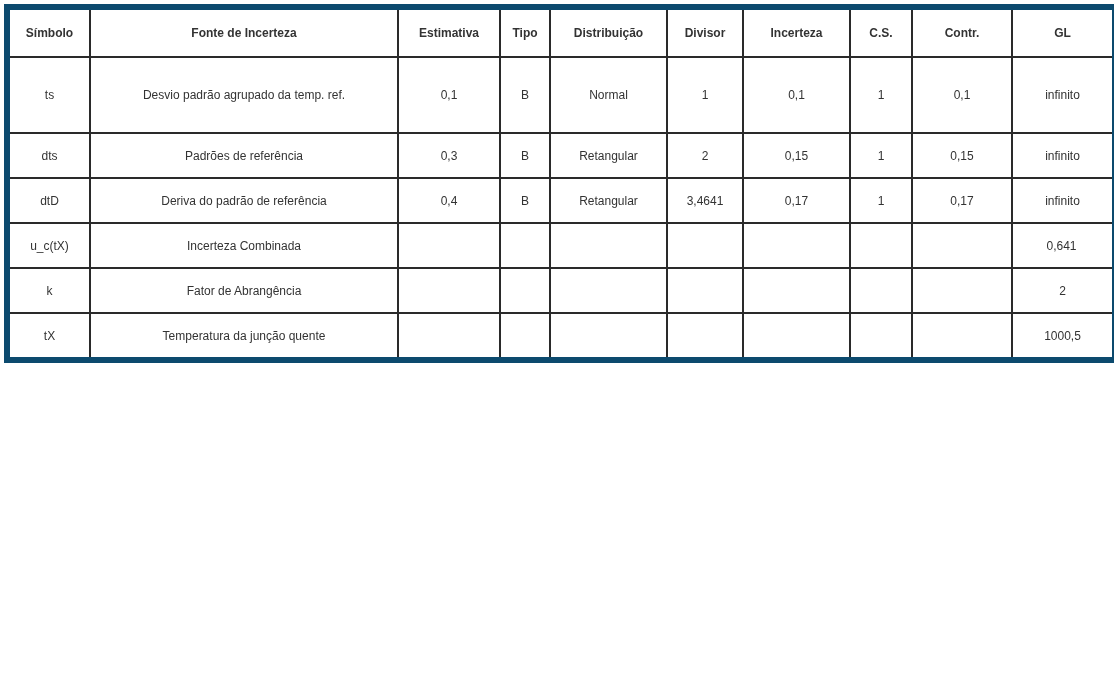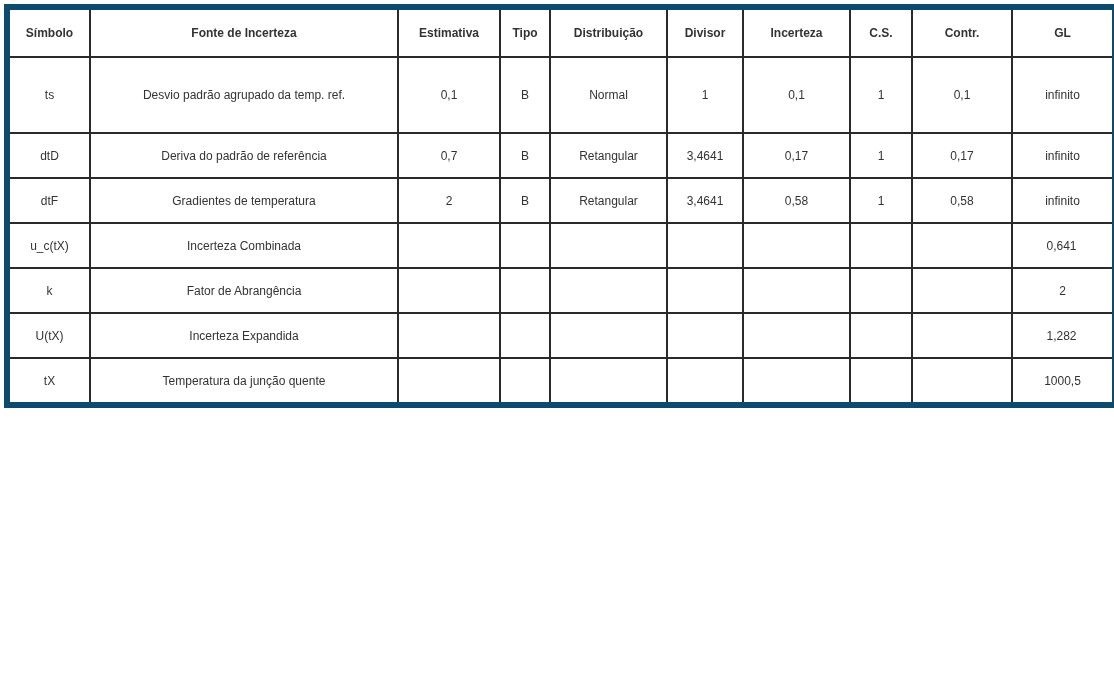--- a/index.html
+++ b/index.html
@@ -90,41 +90,41 @@
         <td>0,1</td>
         <td>B</td>
         <td>Normal</td>
         <td>1</td>
         <td>0,1</td>
         <td>1</td>
         <td>0,1</td>
         <td>infinito</td>
       </tr>
       <tr>
+        <td>dts</td>
+        <td>Padrões de referência</td>
+        <td>0,3</td>
+        <td>B</td>
+        <td>Retangular</td>
+        <td>2</td>
+        <td>0,15</td>
+        <td>1</td>
+        <td>0,15</td>
+        <td>infinito</td>
+      </tr>
+      <tr>
         <td>dtD</td>
         <td>Deriva do padrão de referência</td>
-        <td>0,7</td>
+        <td>0,4</td>
         <td>B</td>
         <td>Retangular</td>
         <td class="nowrap">3,4641</td>
         <td>0,17</td>
         <td>1</td>
         <td>0,17</td>
-        <td>infinito</td>
-      </tr>
-      <tr>
-        <td>dtF</td>
-        <td>Gradientes de temperatura</td>
-        <td>2</td>
-        <td>B</td>
-        <td>Retangular</td>
-        <td class="nowrap">3,4641</td>
-        <td>0,58</td>
-        <td>1</td>
-        <td>0,58</td>
         <td>infinito</td>
       </tr>
 
       <tr>
         <td>u_c(tX)</td>
         <td>Incerteza Combinada</td>
         <td></td>
         <td></td>
         <td></td>
         <td></td>
@@ -139,32 +139,20 @@
         <td></td>
         <td></td>
         <td></td>
         <td></td>
         <td></td>
         <td></td>
         <td></td>
         <td>2</td>
       </tr>
       <tr>
-        <td>U(tX)</td>
-        <td>Incerteza Expandida</td>
-        <td></td>
-        <td></td>
-        <td></td>
-        <td></td>
-        <td></td>
-        <td></td>
-        <td></td>
-        <td class="right">1,282</td>
-      </tr>
-      <tr>
         <td>tX</td>
         <td>Temperatura da junção quente</td>
         <td></td>
         <td></td>
         <td></td>
         <td></td>
         <td></td>
         <td></td>
         <td></td>
         <td>1000,5</td>

